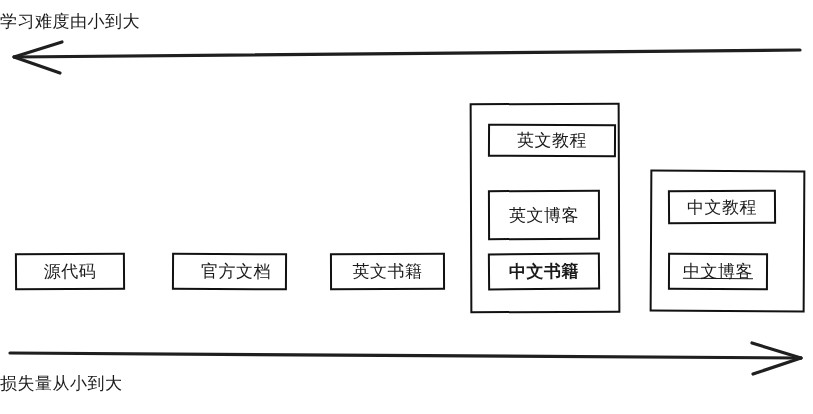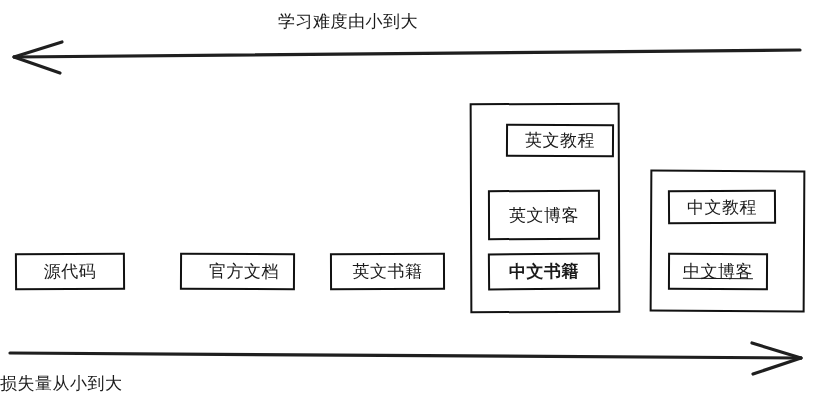--- a/index.html
+++ b/index.html
@@ -26,21 +26,21 @@
     color: #1a1a1a;
     font-size: 17px;
     letter-spacing: 0.5px;
     white-space: nowrap;
     font-family: "DejaVu Sans", "Liberation Sans", sans-serif;
   }
   #top-label {
     left: 0;
     top: 10px;
     width: 696px;
-    text-align: center;
+    text-align: left;
   }
   #bottom-label {
     left: 0;
     top: 372px;
     width: 813px;
     text-align: left;
   }
   .node {
     position: absolute;
     box-sizing: border-box;
@@ -85,27 +85,27 @@
     <path d="M 801 358 L 753 374" stroke="#1f1f1f" stroke-width="3.2" fill="none" stroke-linecap="round"></path>
   </g>
 </svg>
 
 <div class="axis-label" id="top-label">学习难度由小到大</div>
 
 <div class="axis-label" id="bottom-label">损失量从小到大</div>
 
 <div class="node j1" id="node-0" style="left: 15px; top: 253px; width: 110px; height: 37px;">源代码</div>
 
-<div class="node j2" id="node-1" style="left: 180px; top: 253px; width: 115px; height: 37px; padding-left: 13px;">官方文档</div>
+<div class="node j2" id="node-1" style="left: 172px; top: 253px; width: 115px; height: 37px; padding-left: 13px;">官方文档</div>
 
 <div class="node j3" id="node-2" style="left: 330px; top: 253px; width: 115px; height: 37px;">英文书籍</div>
 
 <div class="group-box j3" id="group-0" style="left: 470px; top: 103px; width: 150px; height: 210px;"></div>
 
-<div class="node j4" id="group-0-item-0" style="left: 488px; top: 124px; width: 108px; height: 33px; margin-left: 18px;">英文教程</div>
+<div class="node j4" id="group-0-item-0" style="left: 488px; top: 124px; width: 128px; height: 33px;">英文教程</div>
 
 <div class="node j3" id="group-0-item-1" style="left: 488px; top: 190px; width: 112px; height: 50px;">英文博客</div>
 
 <div class="node j5" id="group-0-item-2" style="left: 488px; top: 253px; width: 112px; height: 37px;">中文书籍</div>
 
 <div class="group-box j2" id="group-1" style="left: 650px; top: 170px; width: 155px; height: 142px;"></div>
 
 <div class="node j1" id="group-1-item-0" style="left: 668px; top: 190px; width: 108px; height: 34px;">中文教程</div>
 
 <div class="node j4" id="group-1-item-1" style="left: 668px; top: 253px; width: 100px; height: 37px; text-decoration: underline;">中文博客</div>

